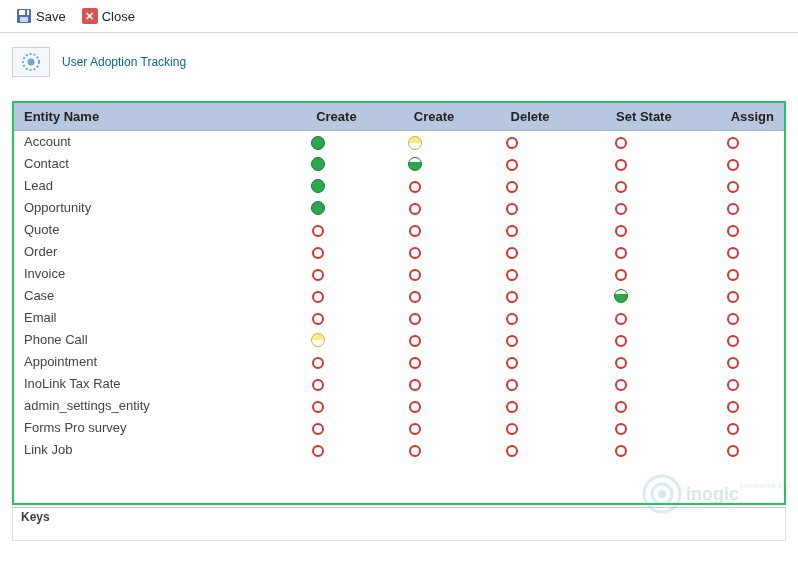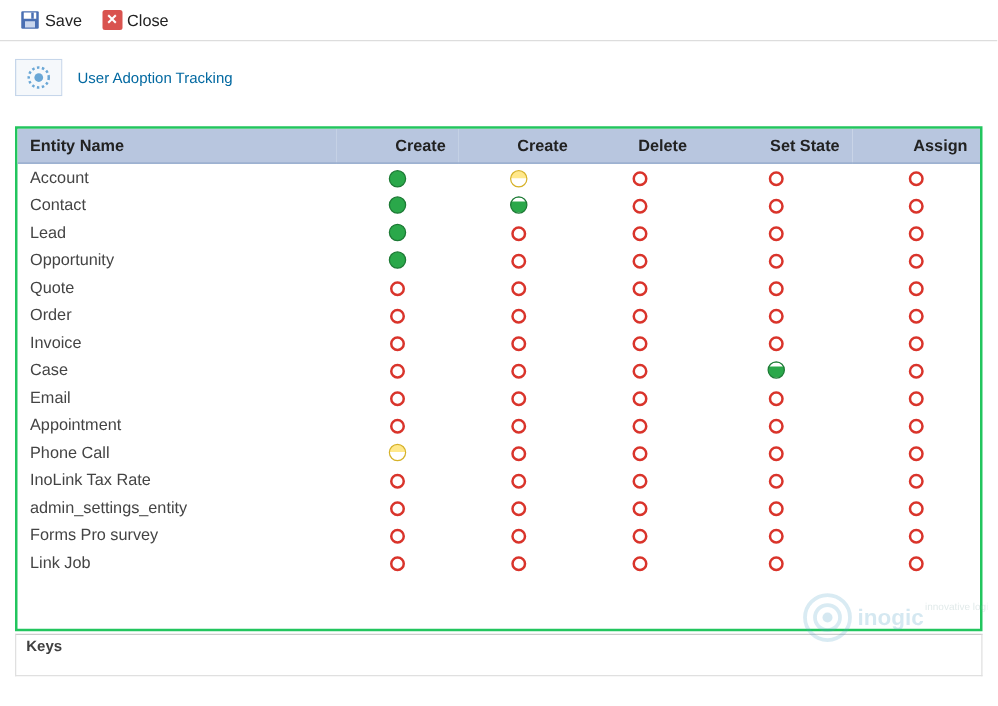--- a/index.html
+++ b/index.html
@@ -244,30 +244,30 @@
           </tr>
           <tr>
             <td class="col-name">Email</td>
             <td class="col-op"><span class="status-ind st-none"></span></td>
             <td class="col-op"><span class="status-ind st-none"></span></td>
             <td class="col-op"><span class="status-ind st-none"></span></td>
             <td class="col-op"><span class="status-ind st-none"></span></td>
             <td class="col-op"><span class="status-ind st-none"></span></td>
           </tr>
           <tr>
-            <td class="col-name">Appointment</td>
-            <td class="col-op"><span class="status-ind st-none"></span></td>
-            <td class="col-op"><span class="status-ind st-none"></span></td>
-            <td class="col-op"><span class="status-ind st-none"></span></td>
-            <td class="col-op"><span class="status-ind st-none"></span></td>
-            <td class="col-op"><span class="status-ind st-none"></span></td>
-          </tr>
-          <tr>
             <td class="col-name">Phone Call</td>
             <td class="col-op"><span class="status-ind st-daily"></span></td>
+            <td class="col-op"><span class="status-ind st-none"></span></td>
+            <td class="col-op"><span class="status-ind st-none"></span></td>
+            <td class="col-op"><span class="status-ind st-none"></span></td>
+            <td class="col-op"><span class="status-ind st-none"></span></td>
+          </tr>
+          <tr>
+            <td class="col-name">Appointment</td>
+            <td class="col-op"><span class="status-ind st-none"></span></td>
             <td class="col-op"><span class="status-ind st-none"></span></td>
             <td class="col-op"><span class="status-ind st-none"></span></td>
             <td class="col-op"><span class="status-ind st-none"></span></td>
             <td class="col-op"><span class="status-ind st-none"></span></td>
           </tr>
           <tr>
             <td class="col-name">InoLink Tax Rate</td>
             <td class="col-op"><span class="status-ind st-none"></span></td>
             <td class="col-op"><span class="status-ind st-none"></span></td>
             <td class="col-op"><span class="status-ind st-none"></span></td>

